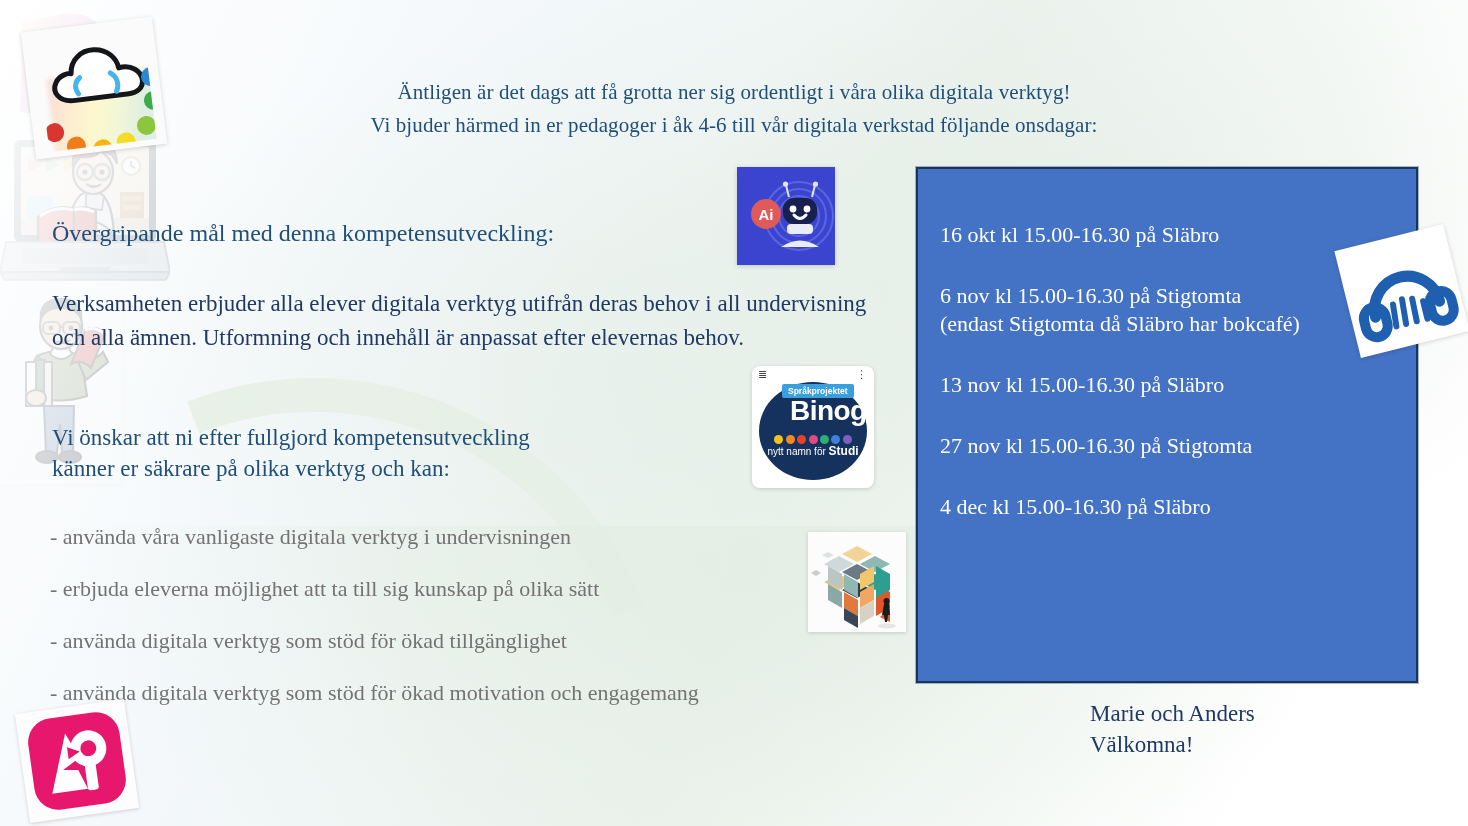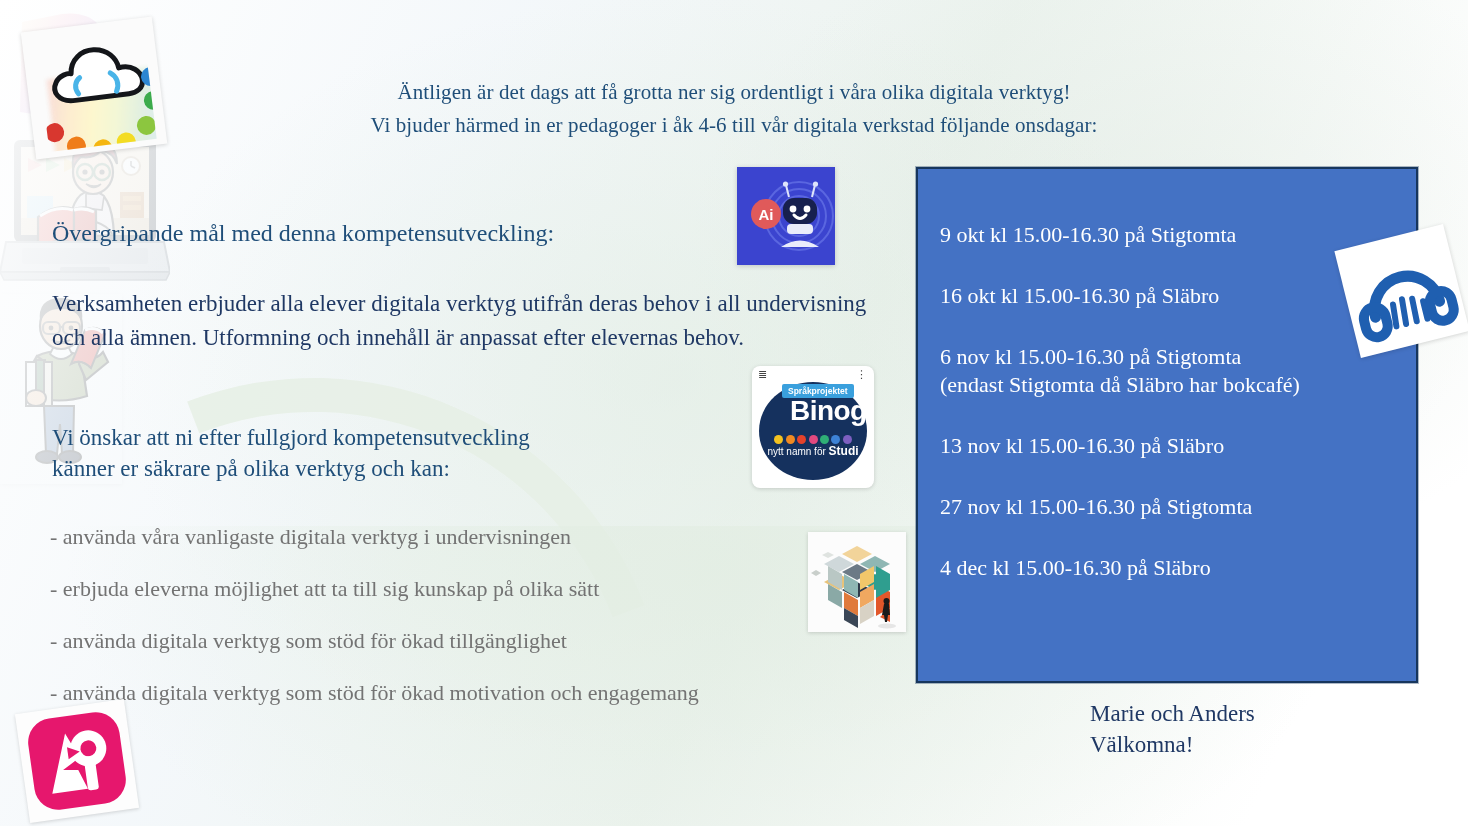--- a/index.html
+++ b/index.html
@@ -274,21 +274,20 @@
 
   <div class="bullets">
     <div class="b">- använda våra vanligaste digitala verktyg i undervisningen</div>
     <div class="b">- erbjuda eleverna möjlighet att ta till sig kunskap på olika sätt</div>
     <div class="b">- använda digitala verktyg som stöd för ökad tillgänglighet</div>
     <div class="b">- använda digitala verktyg som stöd för ökad motivation och engagemang</div>
   </div>
 
   <div class="datebox">
     <div class="inner">
-      <div class="d">9 okt kl 15.00-16.30 på Stigtomta</div>
       <div class="d">16 okt kl 15.00-16.30 på Släbro</div>
       <div class="d two-line">
         <span>6 nov kl  15.00-16.30 på Stigtomta</span>
         <span class="sub">(endast Stigtomta då Släbro har bokcafé)</span>
       </div>
       <div class="d">13 nov kl 15.00-16.30 på Släbro</div>
       <div class="d">27 nov kl 15.00-16.30 på Stigtomta</div>
       <div class="d">4 dec kl 15.00-16.30 på Släbro</div>
     </div>
   </div>

